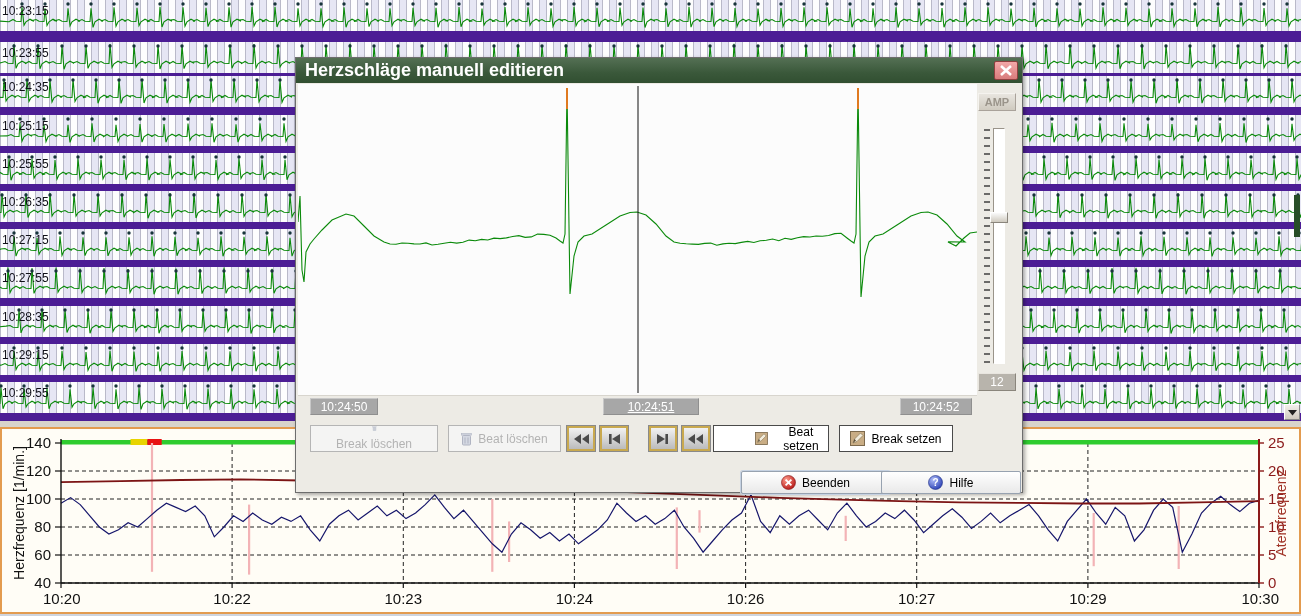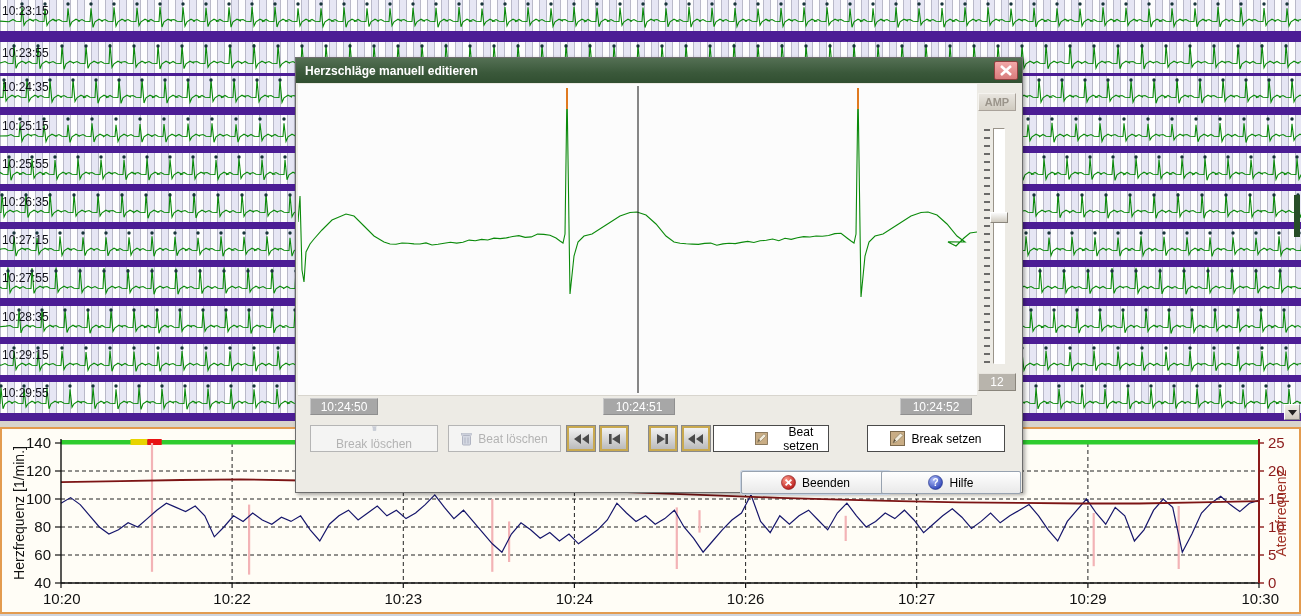--- a/index.html
+++ b/index.html
@@ -23,53 +23,53 @@
     background:#fffdf6; border:2px solid #e39b4f; }
   #trend-svg { position:absolute; left:0; top:0; }
   #bottom-strip { position:absolute; left:0; top:614px; width:1301px; height:2px; background:#cfd4dd; }
   #mid-strip { position:absolute; left:0; top:421px; width:1301px; height:6px; background:#d8d4cc; }
 
   
   #dialog { position:absolute; left:295px; top:57px; width:728px; height:436px;
     background:#edebe5; border:1px solid #6d6d6d; box-shadow:2px 2px 4px rgba(0,0,0,.35); }
   #dlg-titlebar { position:absolute; left:0; top:0; width:100%; height:25px;
     background:linear-gradient(#547054,#3a583a 60%,#314f31); display:flex; align-items:center; }
-  #dlg-title { color:#ffffff; font-weight:bold; font-size:12px; padding-left:9px; }
+  #dlg-title { color:#ffffff; font-weight:bold; font-size:18px; padding-left:9px; }
   #dlg-close { position:absolute; right:4px; top:3px; width:24px; height:19px;
     background:linear-gradient(#f2a8a8,#d87c7c); border:1px solid #8f4040; border-radius:2px;
     color:#fff; display:flex; align-items:center; justify-content:center; padding:0; }
   #wave-box { position:absolute; left:2px; top:26px; width:679px; height:312px; background:#fcfcfc; border-bottom:1px solid #d8d5ce; }
   #amp-btn { position:absolute; left:682px; top:35px; width:38px; height:18px; font-size:11px; font-weight:bold;
     color:#9a948a; background:linear-gradient(#e8e5df,#cfcabf); border:1px solid #a9a29a; border-top-color:#f5f3ef; border-left-color:#f5f3ef; }
   #slider { position:absolute; left:682px; top:68px; width:38px; height:240px; }
   #slider-track { position:absolute; left:15px; top:2px; width:12px; height:236px; background:#ffffff;
     border:1px solid #9a948a; border-bottom-color:#fff; border-right-color:#fff; }
   #slider-thumb { position:absolute; left:12px; top:86px; width:18px; height:11px;
     background:linear-gradient(#fafafa,#cfcabf); border:1px solid #8a857c; border-top-color:#fff; border-left-color:#fff; }
   #slider-ticks { position:absolute; left:2px; top:2px; }
   #slider-val { position:absolute; left:682px; top:315px; width:38px; height:18px; font-size:12px; color:#ffffff;
     text-align:center; line-height:17px; background:#b8b4ac; border:1px solid #8a857c; border-top-color:#e8e5df; border-left-color:#e8e5df; }
   .time-box { position:absolute; top:340px; height:17px; background:#a7a7a7; color:#ffffff; font-size:12px;
     text-align:center; line-height:16px; border:1px solid #8f8f8f; border-top-color:#c8c8c8; border-left-color:#c8c8c8; }
   #time-box-0 { left:14px;  width:68px; }
-  #time-box-1 { left:307px; width:72px; }
+  #time-box-1 { left:307px; width:96px;text-decoration:underline; }
   #time-box-2 { left:604px; width:72px; }
 
   .dlg-btn { position:absolute; top:367px; height:27px; font-size:12px; font-family:"Liberation Sans",sans-serif;
     display:flex; align-items:center; justify-content:center; gap:6px; }
   .btn-disabled { background:#f4f4f3; border:1px solid #b5b5b5; color:#b3b3b3; }
   .btn-enabled  { background:#ffffff; border:1px solid #4a4a4a; color:#000000; }
   #btn-break-del { left:14px;  width:128px;flex-direction:column; }
   #btn-beat-del  { left:152px; width:113px; }
   .nav-btn { position:absolute; top:367px; width:30px; height:27px;
     background:linear-gradient(#f7f7f7,#b6b6b6); border:1px solid #8a8a8a;
     box-shadow:inset 0 0 0 2px #c9a94f; display:flex; align-items:center; justify-content:center; padding:0; }
   #nav-rew  { left:270px; } #nav-prev { left:303px; } #nav-next { left:352px; } #nav-ffwd { left:385px; }
   #btn-beat-set  { left:417px; width:116px;padding-left:41px; }
-  #btn-break-set { left:571px; width:138px; }
+  #btn-break-set { left:543px; width:114px; }
 
   .dlg-bottom-btn { position:absolute; top:413px; height:23px; font-size:12px; color:#000;
     background:linear-gradient(#ffffff,#e9e9e9); border:1px solid #97a2b0; border-radius:2px;
     display:flex; align-items:center; justify-content:center; gap:6px; }
   #btn-quit { left:445px; width:149px; box-shadow:0 0 0 1px #c6d2e2; }
   #btn-help { left:585px; width:140px; }
 </style>
 </head>
 <body>
 

